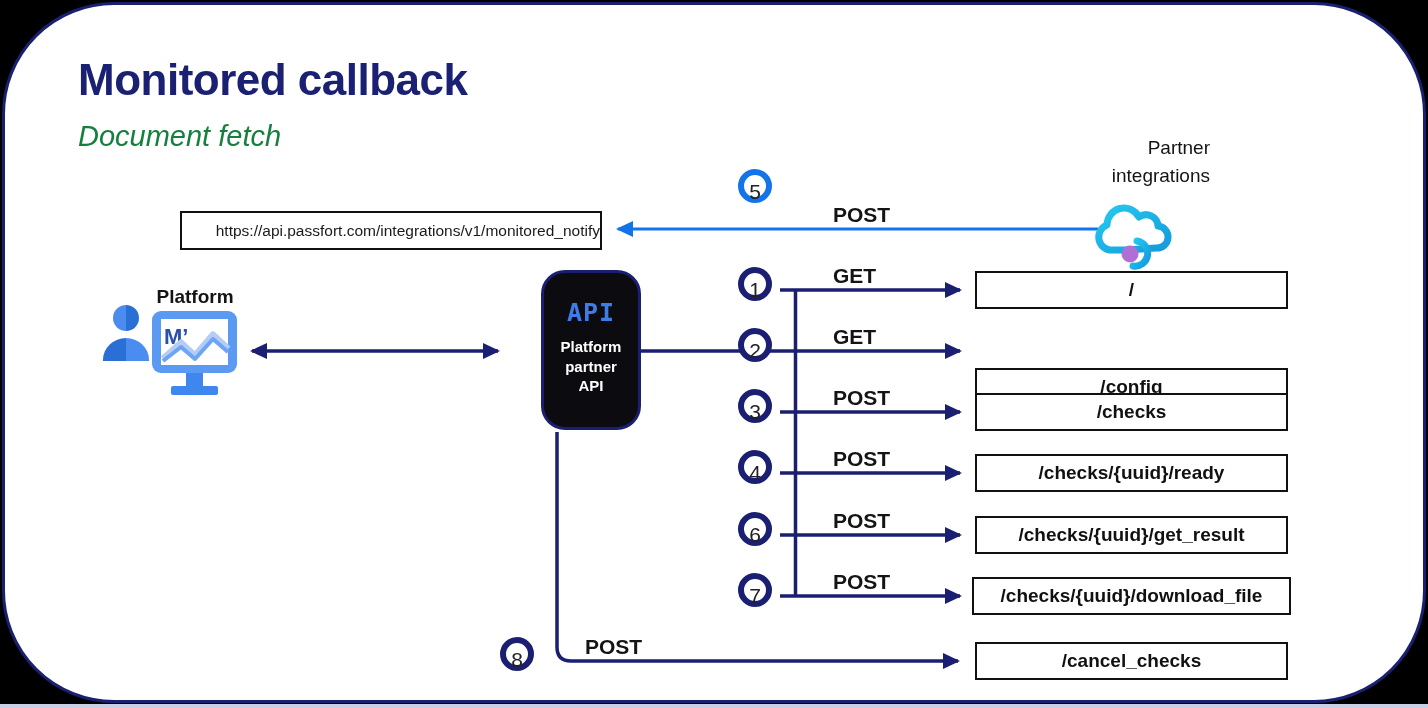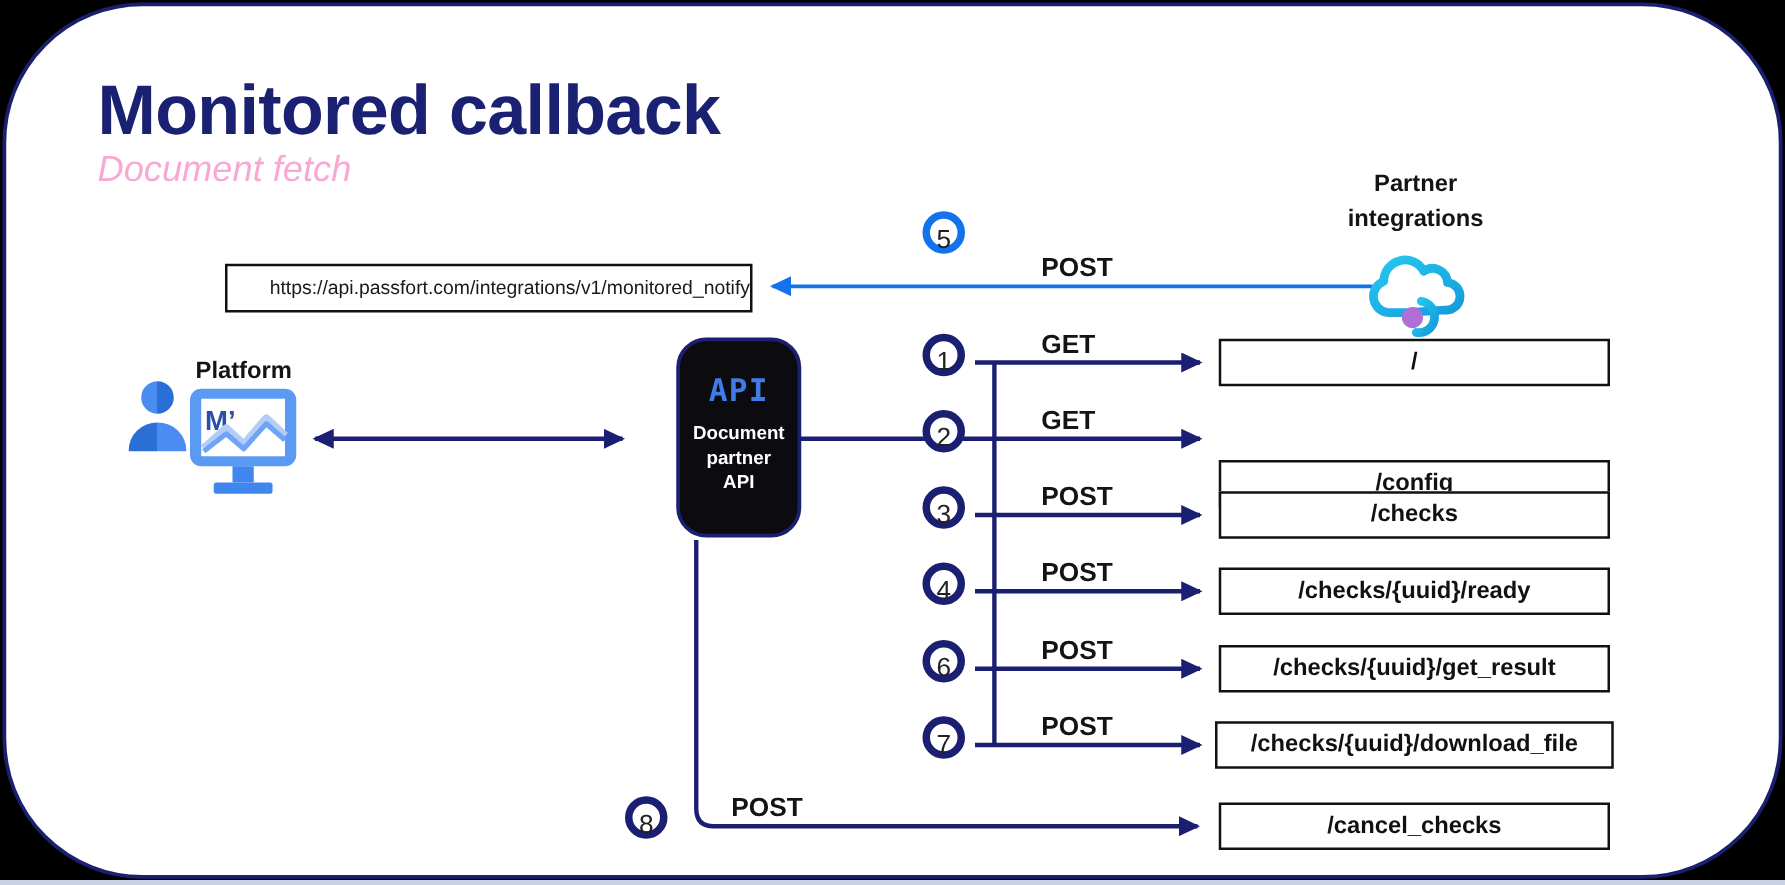--- a/index.html
+++ b/index.html
@@ -19,31 +19,31 @@
     background:#ffffff;
     border:3px solid #1a2070;
     border-radius:112px;
     z-index:1;
   }
   .layer { position:absolute; left:0; top:0; width:1428px; height:708px; z-index:2; }
   svg.connectors { position:absolute; left:0; top:0; }
 
   .page-title {
     position:absolute; left:78px; top:55px;
-    font-size:56px; font-weight:800; color:#1b2172;
+    font-size:44px; font-weight:800; color:#1b2172;
     letter-spacing:-0.5px;
   }
   .page-subtitle {
     position:absolute; left:78px; top:120px;
-    font-size:29px; font-style:italic; font-weight:500; color:#f9a8d4;
+    font-size:29px; font-style:italic; font-weight:500; color:#15803d;
   }
 
   .partner-label {
     position:absolute; left:1055px; top:134px; width:155px;
-    text-align:center; font-size:19px; font-weight:700; color:#141414;
+    text-align:right; font-size:19px; font-weight:400; color:#141414;
     line-height:1.45;
   }
 
   .url-box {
     position:absolute; left:180px; top:211px; width:422px; height:39px;
     border:2px solid #111; background:#fff;
     display:flex; align-items:center; justify-content:flex-end;
     font-size:15.5px; color:#1a1a1a;
   }
 
@@ -177,21 +177,21 @@
     <rect x="61" y="16" width="67" height="46" fill="#ffffff"></rect>
     <text x="64" y="41" font-family="Liberation Sans, sans-serif" font-size="22" font-weight="bold" fill="#2a4fa8">M’</text>
     <polyline points="63,56 81,40 95,53 113,32 128,46" fill="none" stroke="#b3cdf6" stroke-width="7" stroke-linejoin="round"></polyline>
     <polyline points="63,58 81,44 95,56 113,36 128,49" fill="none" stroke="#6fa3f4" stroke-width="4" stroke-linejoin="round"></polyline>
     <rect x="86" y="70" width="17" height="13" fill="#3f86ef"></rect>
     <rect x="71" y="83" width="47" height="9" rx="2" fill="#3f86ef"></rect>
   </svg>
 
   <div class="api-box">
     <div class="api-logo">API</div>
-    <div class="api-label">Document partner API</div>
+    <div class="api-label">Platform partner API</div>
   </div>
 
   <div class="step-circle" style="left:738px;top:267px;">
     <span>1</span></div>
   <div class="method" style="left:833px;top:264px;">GET</div>
   <div class="endpoint-box" style="top:271px;">
     <span>/</span>
     </div>
 
   <div class="step-circle" style="left:738px;top:328px;">

